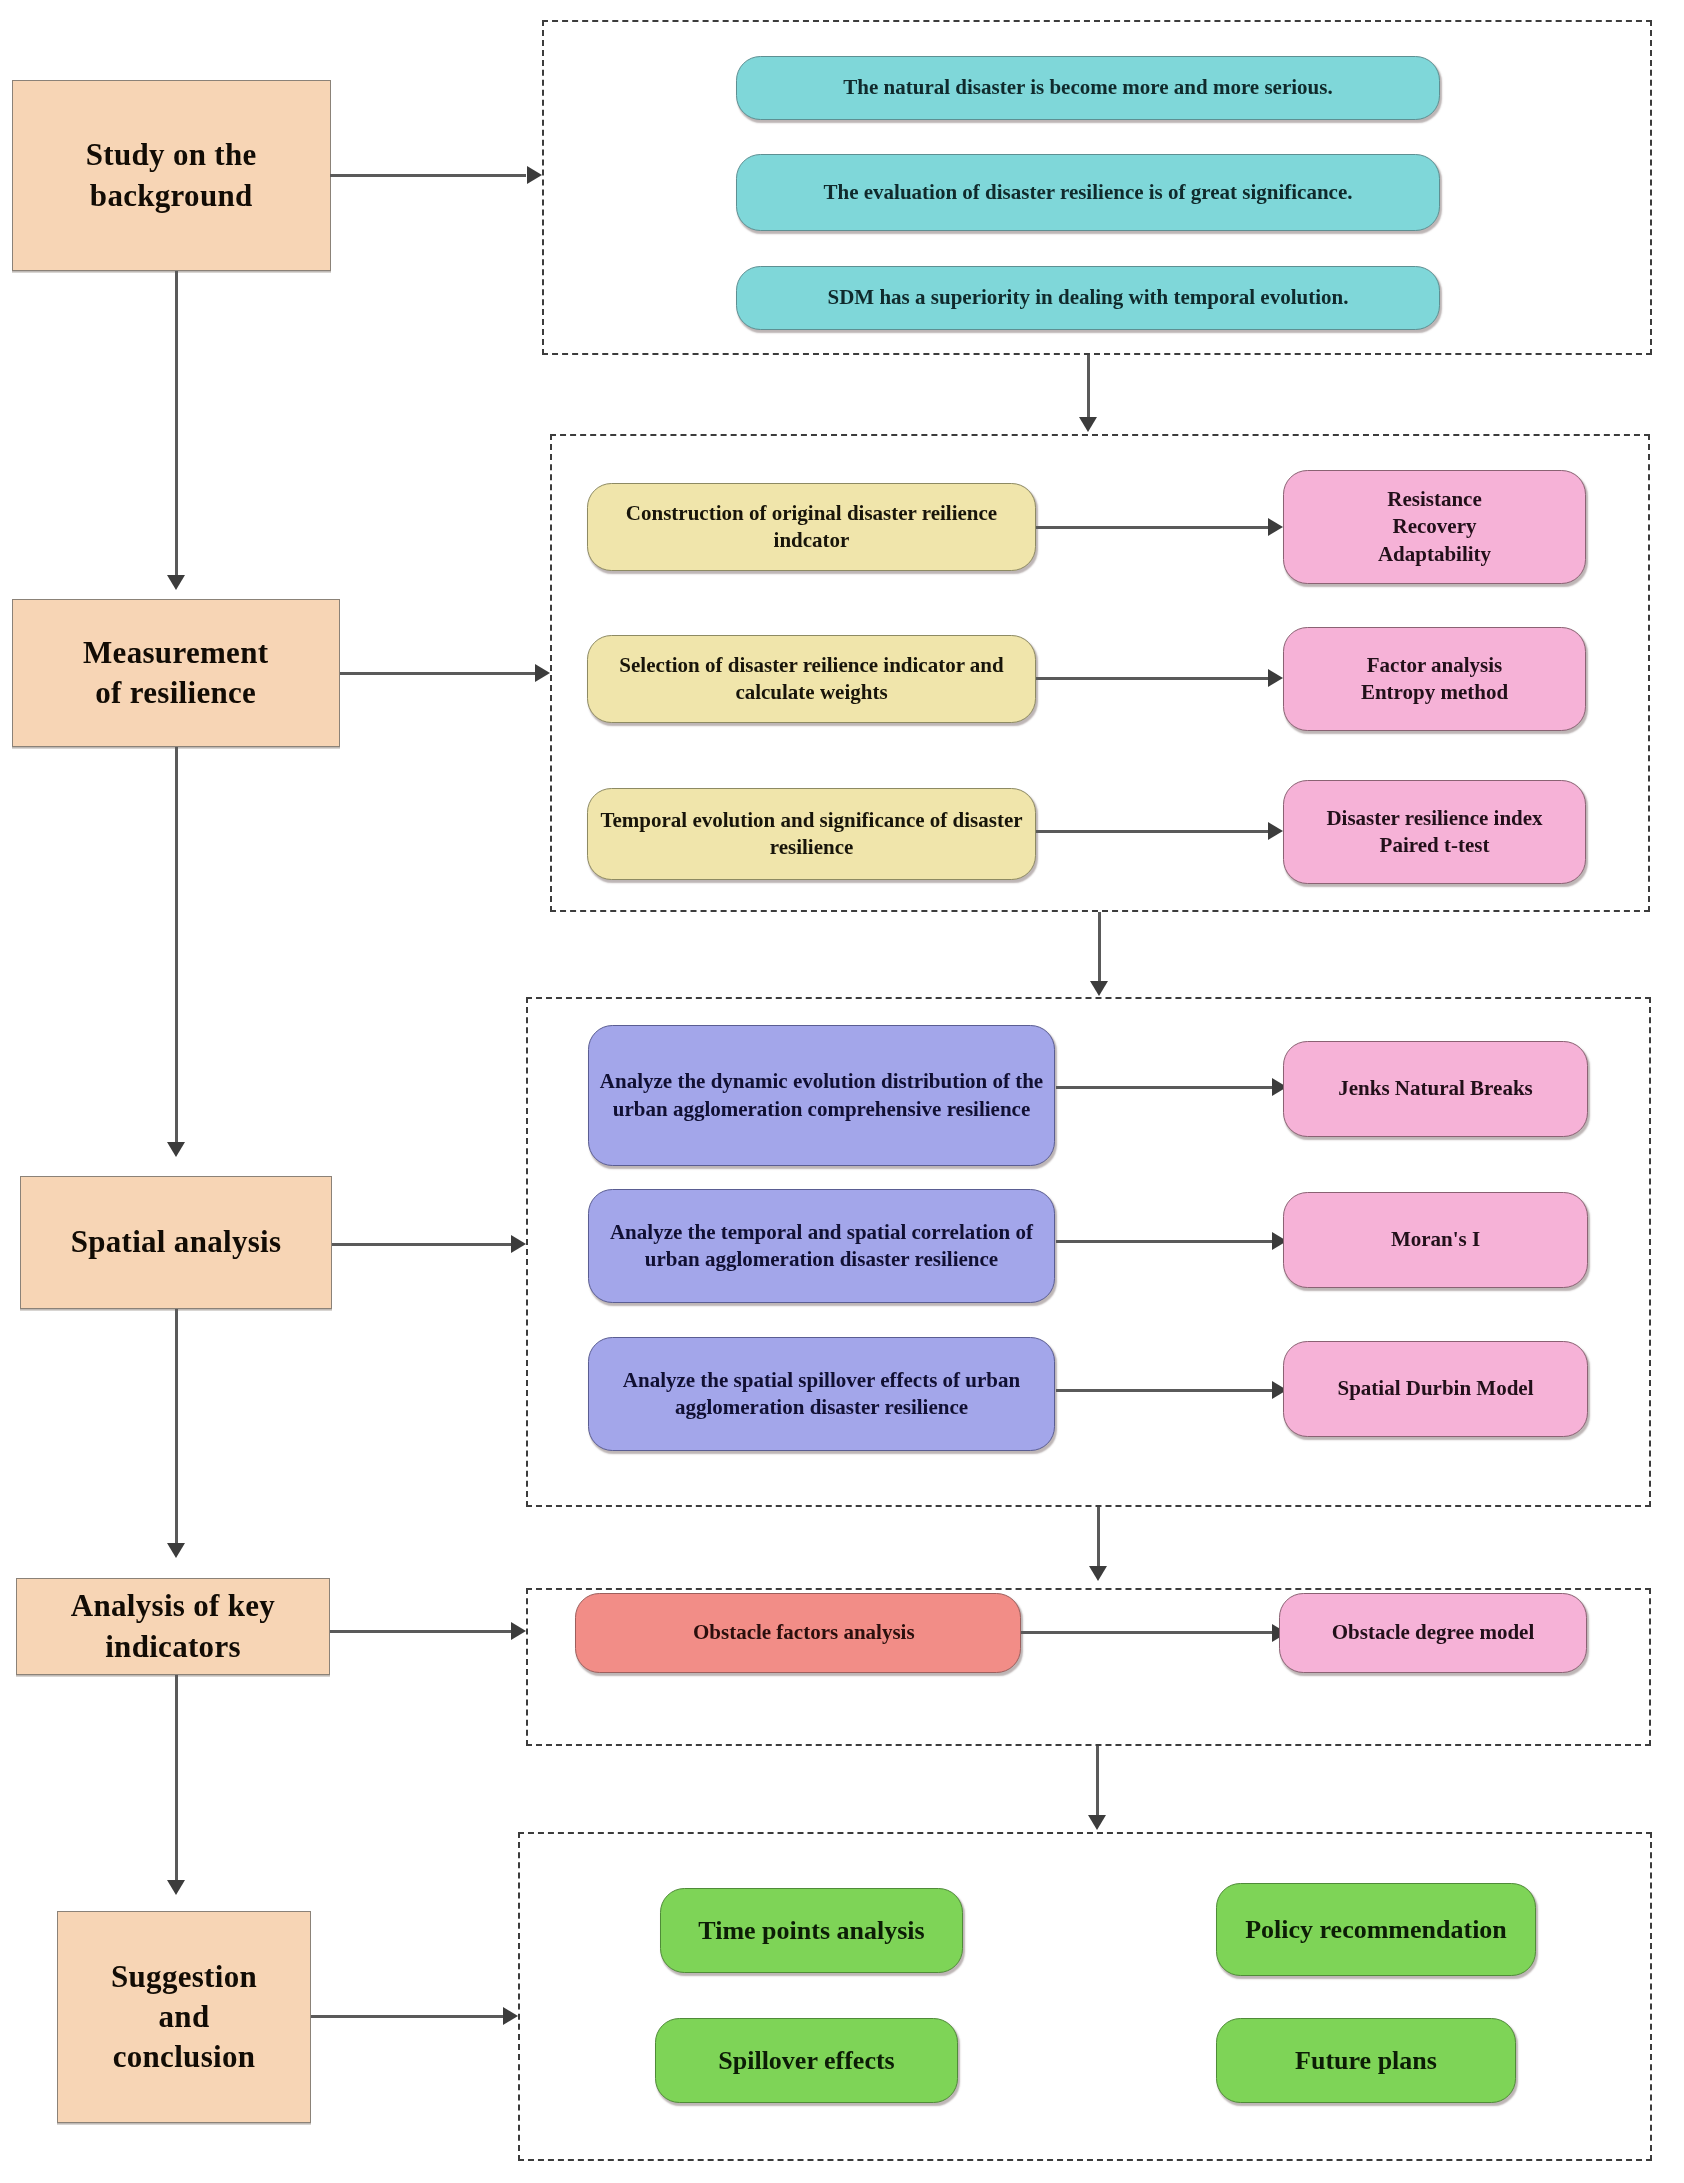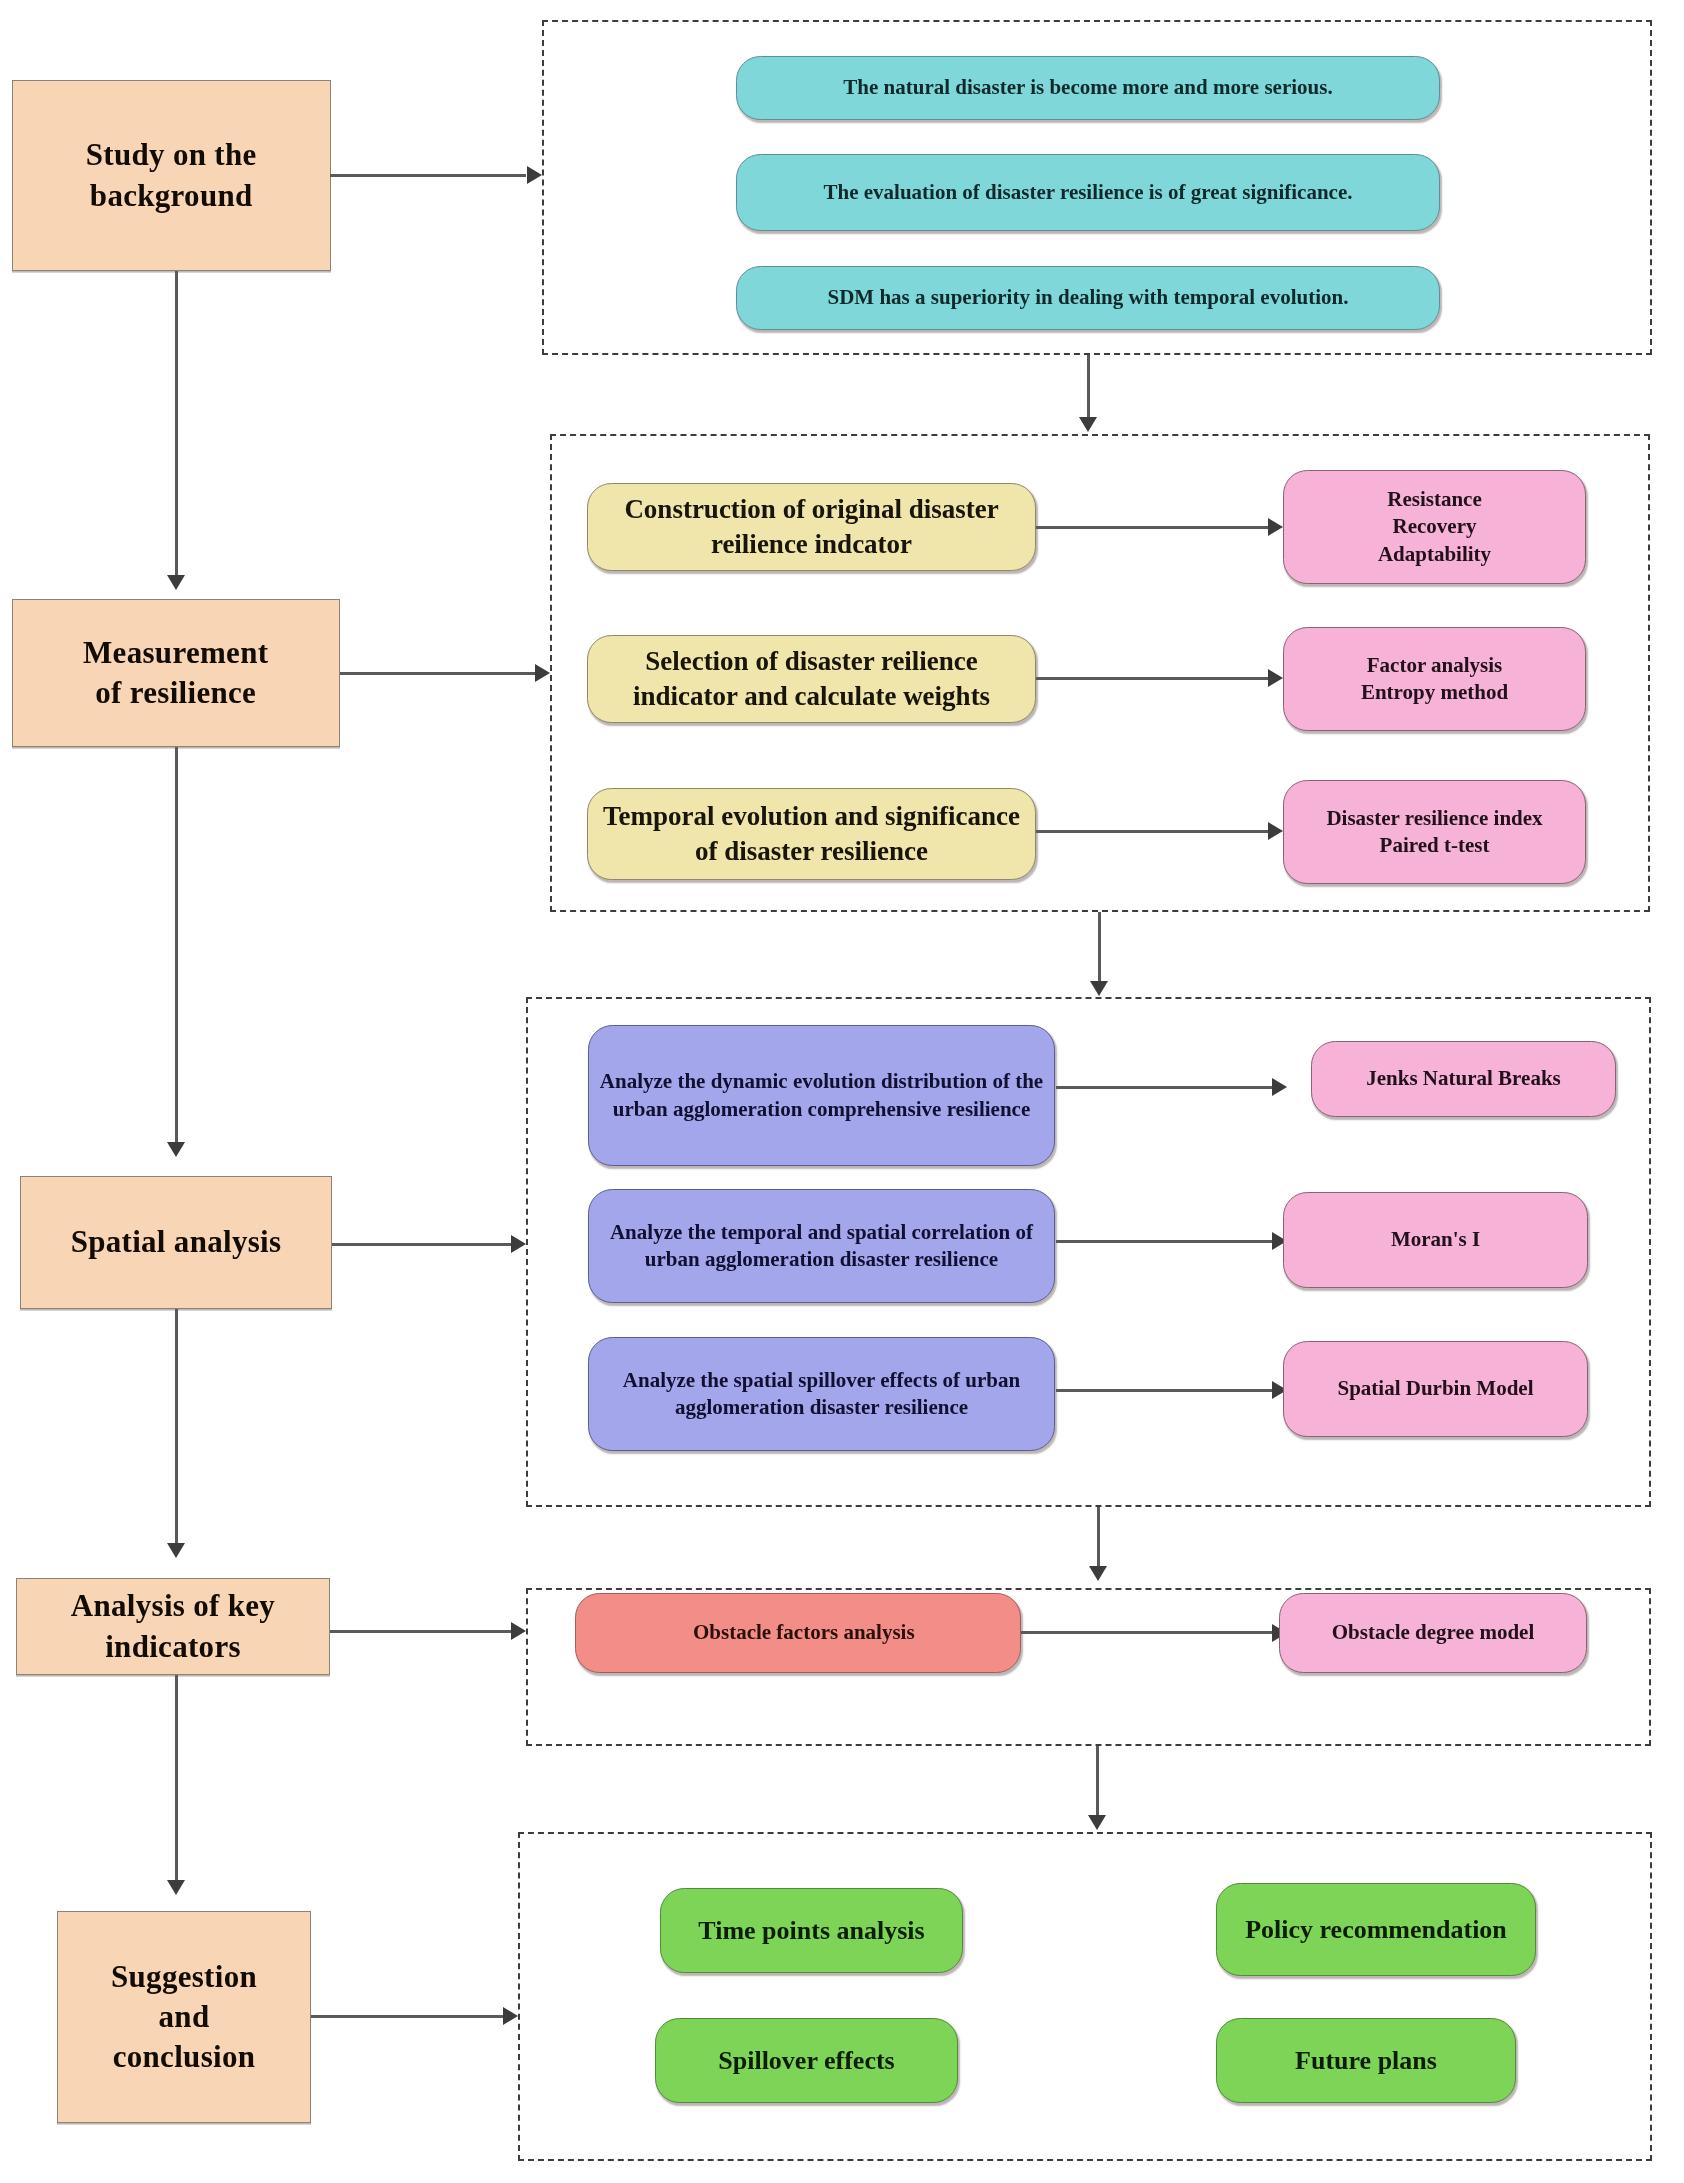--- a/index.html
+++ b/index.html
@@ -41,21 +41,21 @@
     letter-spacing: 0.3px;
     color: #120c05;
   }
 
   
   .pill {
     border-radius: 24.4px;
     box-shadow: 1.1px 2.1px 1.6px rgba(90,70,70,0.40);
   }
   .pill.cyan   { background:#7fd7d9; border:1.6px solid #5e8f92; color:#102a2c; font-size:21px; }
-  .pill.yellow { background:#f0e5ab; border:1.6px solid #8d8a63; color:#18150a; font-size:27px; }
+  .pill.yellow { background:#f0e5ab; border:1.6px solid #8d8a63; color:#18150a; font-size:21px; }
   .pill.pink   { background:#f6b2d7; border:1.6px solid #8a6273; color:#22101a; font-size:21px; }
   .pill.blue   { background:#a3a6ea; border:1.6px solid #5a5d92; color:#111033; font-size:21px; }
   .pill.red    { background:#f28d87; border:1.6px solid #9c5f5d; color:#2a0f0d; font-size:21px;padding-left:19px; }
   .pill.green  { background:#7ed457; border:1.6px solid #4f8b38; color:#0c1d06; font-size:26px;justify-content:center; }
 
   
   .group {
     position: absolute;
     box-sizing: border-box;
     border: 2.7px dashed #3c3c3c;
@@ -170,21 +170,21 @@
   <div class="arrow down" style="left:167px; top:1142px;"></div>
 
   <div class="ln h" style="left:332px; top:1243px; width:181px;"></div>
   <div class="arrow right" style="left:511px; top:1235px;"></div>
 
   <div class="node pill blue" style="left:588px; top:1025px; width:467px; height:141px;">
     <span>Analyze the dynamic evolution distribution of the urban agglomeration comprehensive resilience</span>
   </div>
   <div class="ln h" style="left:1056px; top:1086px; width:218px;"></div>
   <div class="arrow right" style="left:1272px; top:1078px;"></div>
-  <div class="node pill pink" style="left:1283px; top:1041px; width:305px; height:76px;margin-left:28px;">
+  <div class="node pill pink" style="left:1283px; top:1041px; width:305px; height:96px;">
     <span>Jenks Natural Breaks</span>
   </div>
 
   <div class="node pill blue" style="left:588px; top:1189px; width:467px; height:114px;">
     <span>Analyze the temporal and spatial correlation of urban agglomeration disaster resilience</span>
   </div>
   <div class="ln h" style="left:1056px; top:1240px; width:218px;"></div>
   <div class="arrow right" style="left:1272px; top:1232px;"></div>
   <div class="node pill pink" style="left:1283px; top:1192px; width:305px; height:96px;">
     <span>Moran's I</span>

